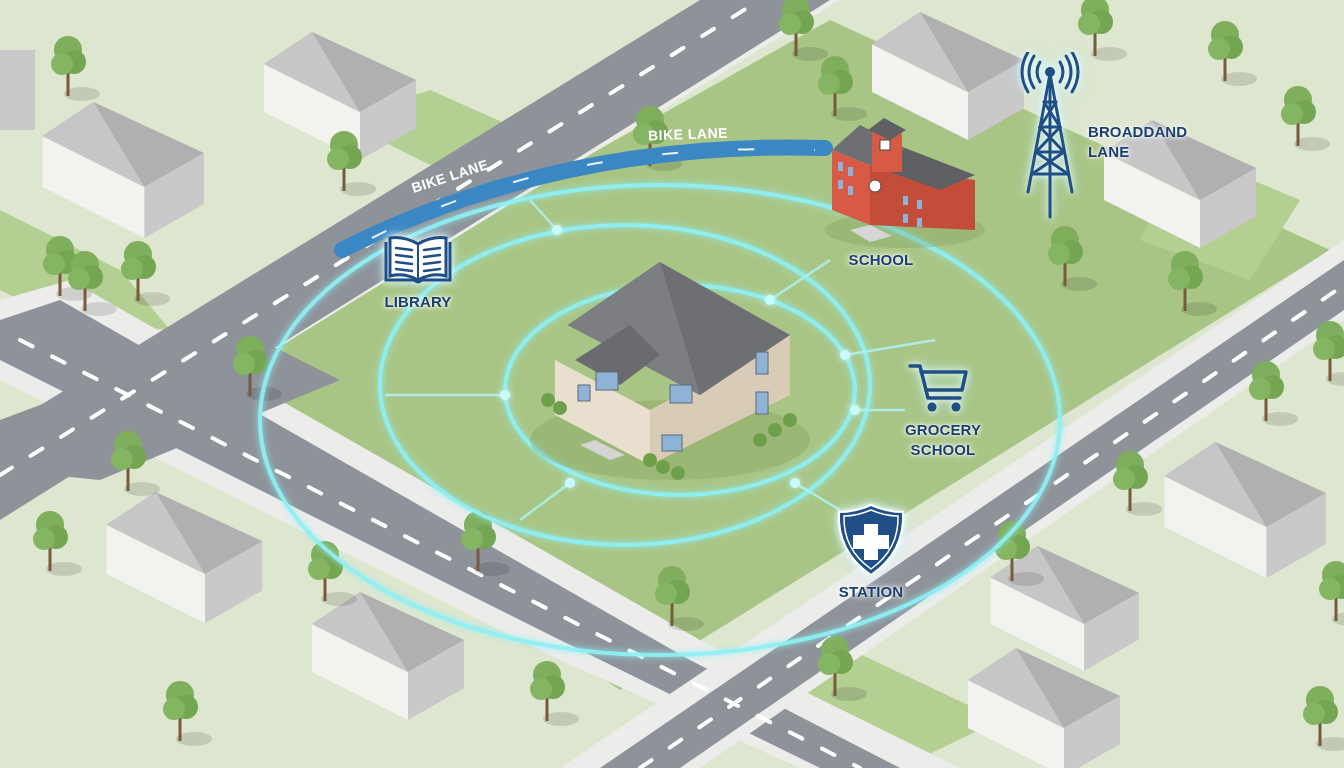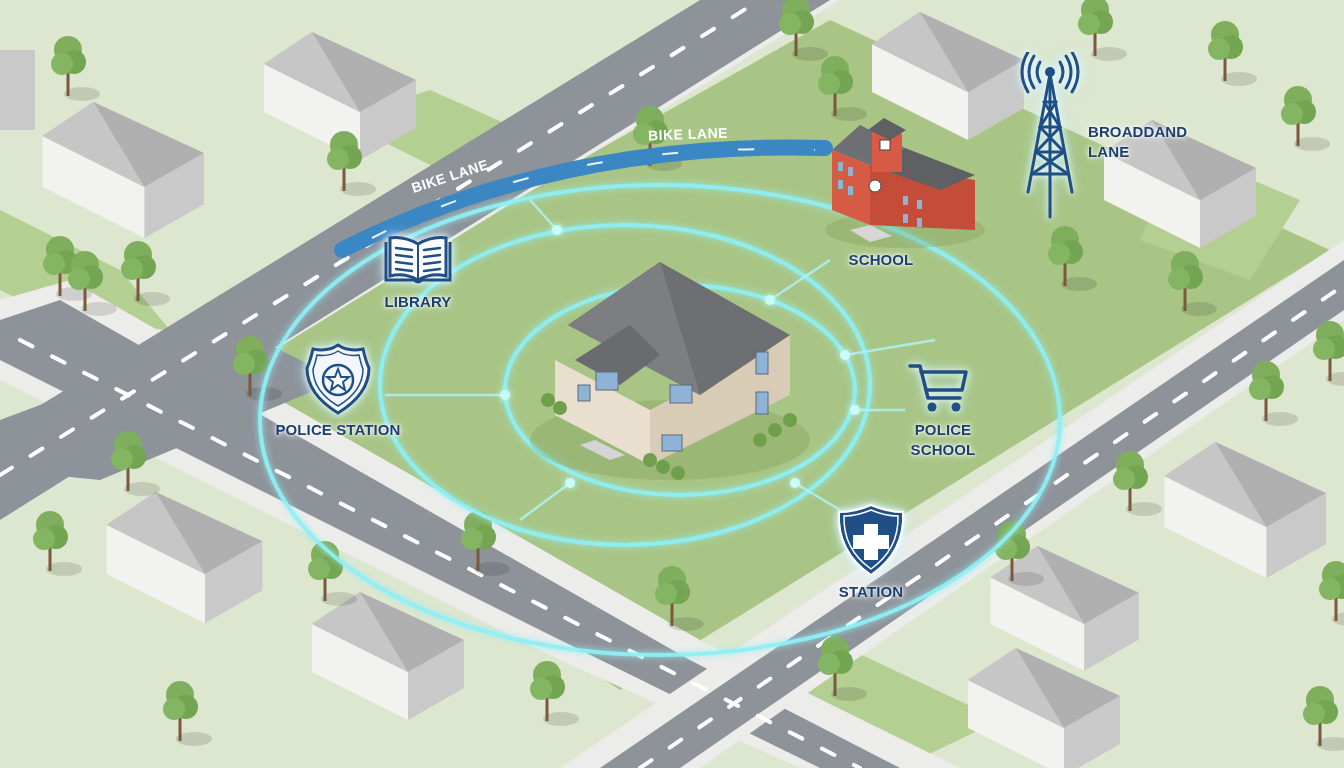--- a/index.html
+++ b/index.html
@@ -205,29 +205,20 @@
           <line x1="14" y1="35" x2="30" y2="37"></line>
         <line x1="42" y1="16" x2="58" y2="14"></line>
           <line x1="42" y1="23" x2="58" y2="21"></line>
           <line x1="42" y1="30" x2="58" y2="28"></line>
           <line x1="42" y1="37" x2="58" y2="35"></line>
       </g>
     </svg>
     <span>LIBRARY</span>
   </div>
 
-  <div class="poi" style="left:268px;top:342px;width:140px;">
-    <svg class="icon" width="70" height="74" viewBox="0 0 70 74">
-      <path d="M35 3 Q45 10 60 7 Q63 20 66 26 Q66 52 35 71 Q4 52 4 26 Q7 20 10 7 Q25 10 35 3 Z" fill="#f3f6fa" stroke="#1f4f86" stroke-width="3"></path>
-      <path d="M35 9 Q44 15 56 13 Q58 22 60 27 Q60 49 35 64 Q10 49 10 27 Q12 22 14 13 Q26 15 35 9 Z" fill="none" stroke="#1f4f86" stroke-width="1.5"></path>
-      <circle cx="35" cy="38" r="15" fill="none" stroke="#1f4f86" stroke-width="2.5"></circle>
-      <polygon points="35,27 38,35 46,35 40,40 42,48 35,43 28,48 30,40 24,35 32,35" fill="#fff" stroke="#1f4f86" stroke-width="2"></polygon>
-    </svg>
-    <span>POLICE STATION</span>
-  </div>
 
 
   <div class="poi" style="left:838px;top:250px;width:86px;">
     <span>SCHOOL</span>
   </div>
 
   <div class="poi" style="left:1018px;top:52px;width:170px;text-align:left;">
     <svg class="icon" width="64" height="170" viewBox="0 0 64 170" style="margin:0;position:absolute;left:0;top:0;">
       <g stroke="#1f4f86" stroke-width="3" fill="none" stroke-linecap="round">
         <path d="M22 10 Q16 20 22 30"></path>
@@ -259,21 +250,21 @@
 
   <div class="poi" style="left:898px;top:362px;width:90px;line-height:20px;">
     <svg class="icon" width="62" height="52" viewBox="0 0 62 52" style="margin-left:10px;margin-bottom:6px;">
       <g stroke="#1f4f86" stroke-width="3.5" fill="none" stroke-linecap="round" stroke-linejoin="round">
         <path d="M2 4 L12 4 L20 36 L52 36"></path>
         <path d="M13 10 L58 10 L54 28 L18 28"></path>
       </g>
       <circle cx="24" cy="45" r="4.5" fill="#1f4f86"></circle>
       <circle cx="48" cy="45" r="4.5" fill="#1f4f86"></circle>
     </svg>
-    <span style="display:block;">POLICE</span>
+    <span style="display:block;">GROCERY</span>
     <span style="display:block;">SCHOOL</span>
   </div>
 
   <div class="poi" style="left:824px;top:502px;width:94px;">
     <svg class="icon" width="72" height="76" viewBox="0 0 72 76">
       <path d="M36 3 Q52 10 68 10 Q70 50 36 73 Q2 50 4 10 Q20 10 36 3 Z" fill="#1f4f86" stroke="#fff" stroke-width="2"></path>
       <path d="M36 8 Q50 14 63 14 Q64 47 36 67 Q8 47 9 14 Q22 14 36 8 Z" fill="none" stroke="#fff" stroke-width="1.5"></path>
       <rect x="29" y="22" width="14" height="36" fill="#fff"></rect>
       <rect x="18" y="33" width="36" height="14" fill="#fff"></rect>
     </svg>

